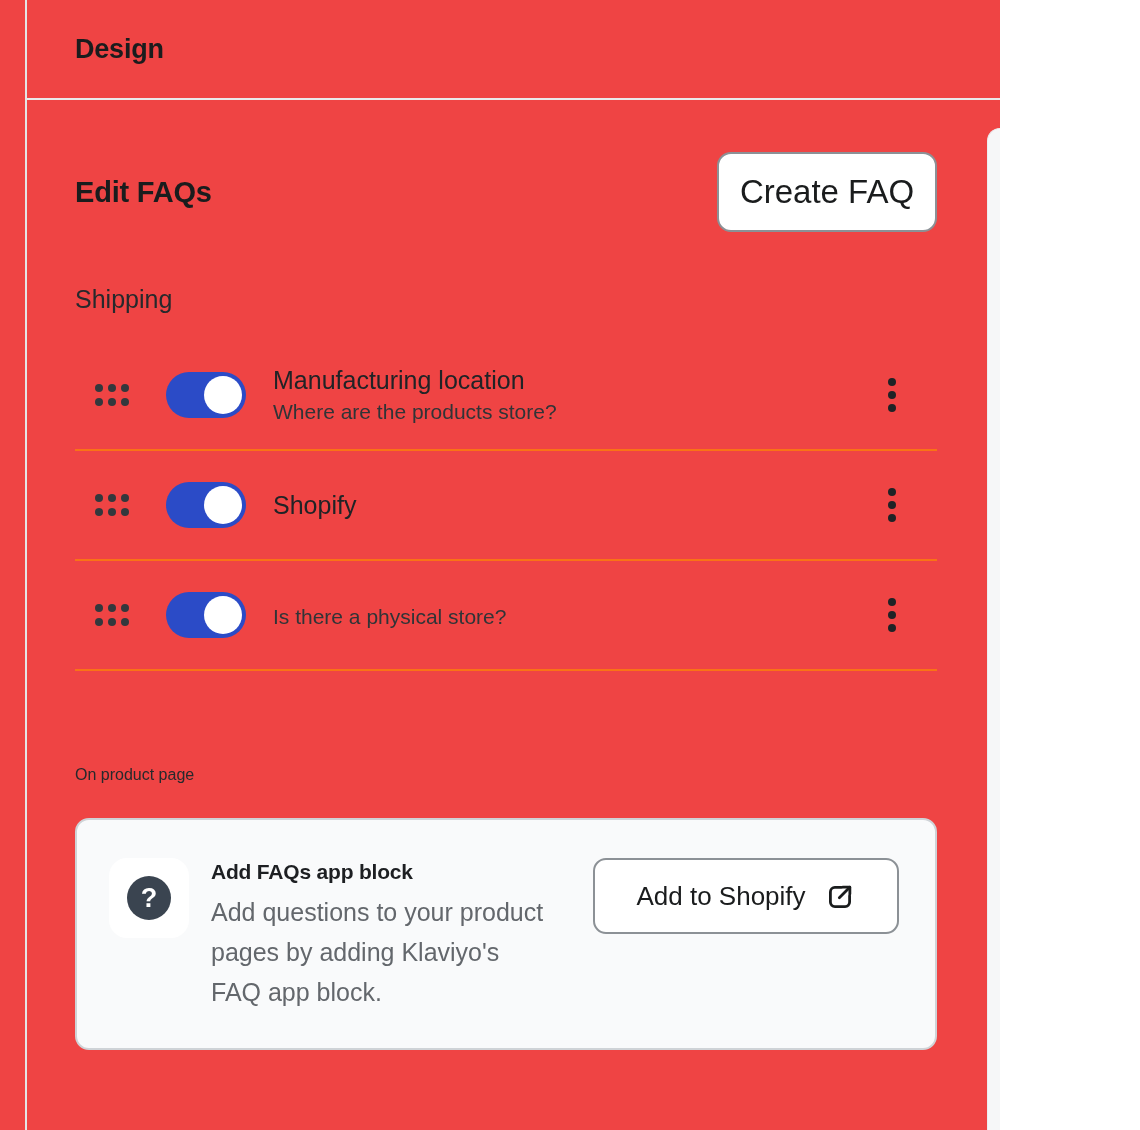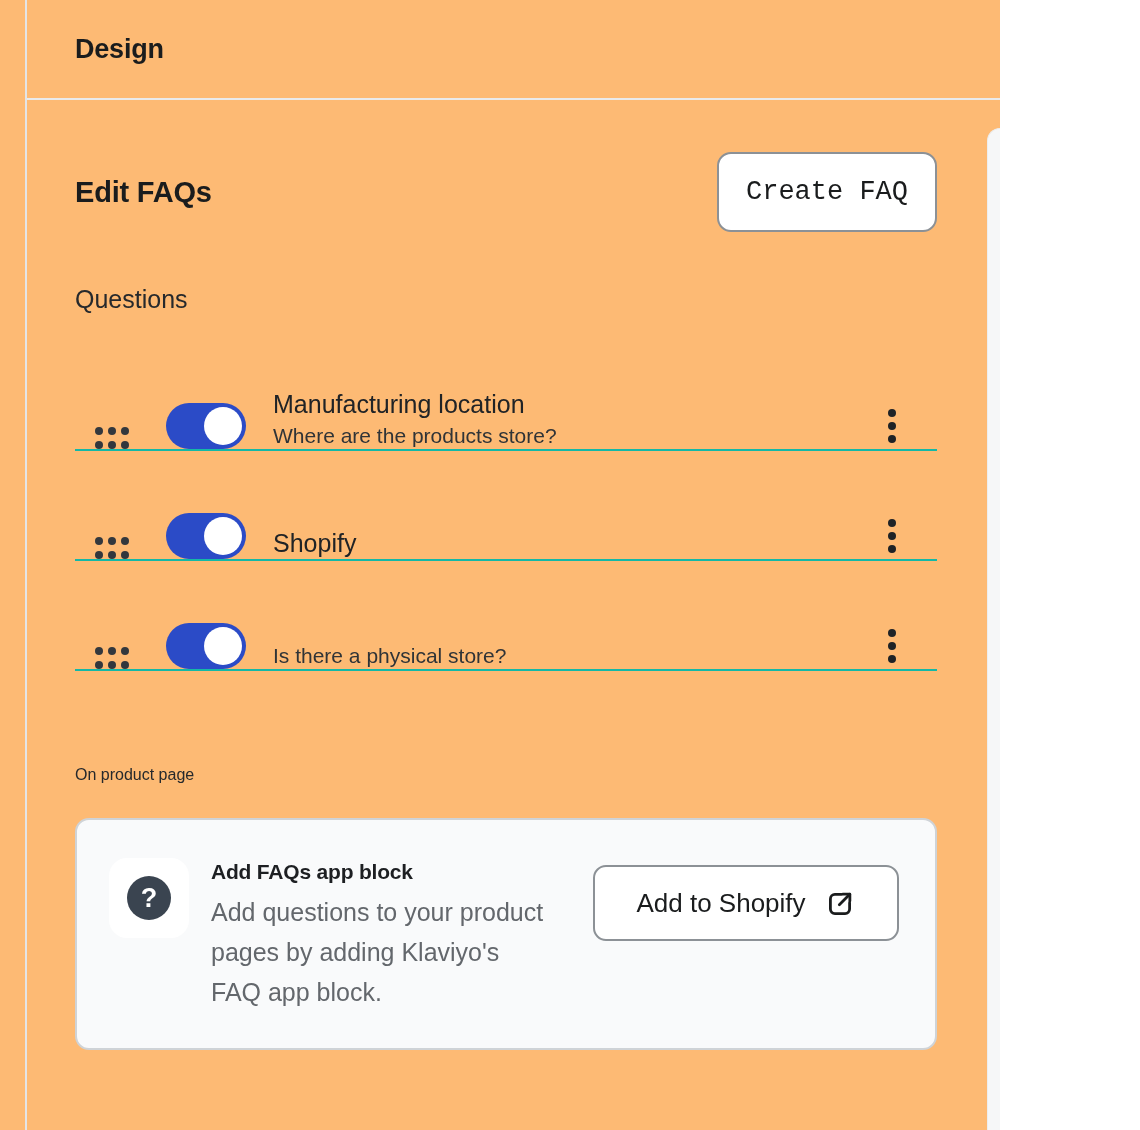--- a/index.html
+++ b/index.html
@@ -1,19 +1,19 @@
 <!DOCTYPE html>
 <html style="--accent: #2b4bc7; --icon-circle: #3a4450;"><head>
 <meta charset="utf-8">
 <style>
   * { margin:0; padding:0; box-sizing:border-box; }
   html,body { background:#ffffff; }
   body { font-family:"Liberation Sans","DejaVu Sans",sans-serif; color:#1f2225; }
 
-  .screen { position:relative; width:1000px; height:1130px; background:#fdba74; overflow:hidden; }
+  .screen { position:relative; width:1000px; height:1130px; background:#ef4444; overflow:hidden; }
 
   .left-rule { position:absolute; left:25px; top:0; bottom:0; width:2px; background:#e4e5e7; }
 
   .side-panel {
     position:absolute; left:987px; right:0; top:128px; bottom:0;
     background:#f6f7f8; border:1px solid #eceef0; border-right:none; border-bottom:none;
     border-top-left-radius:16px;
   }
 
   .page-header {
@@ -28,28 +28,28 @@
     margin-top:52px; height:80px;
     display:flex; align-items:center; justify-content:space-between;
   }
   .section-heading { font-size:29px; font-weight:700; color:#1a1c1d; letter-spacing:-0.2px; }
 
   .btn {
     background:#fff; border:2px solid #8c9196; border-radius:14px;
     color:#1a1c1d; display:flex; align-items:center; justify-content:center;
     cursor:pointer; font-family:inherit;
   }
-  .btn-create { width:220px; height:80px; font-size:27px;font-family:Liberation Mono, monospace; }
+  .btn-create { width:220px; height:80px; font-size:33px; }
 
   .questions-label { margin-top:55px; font-size:25px; line-height:25px; color:#26292c; }
 
   .faq-list { margin-top:29px; }
   .faq-row {
-    height:110px; border-bottom:2px solid #14b8a6;
-    display:flex; align-items:flex-end; padding-left:20px;
+    height:110px; border-bottom:2px solid #f97316;
+    display:flex; align-items:center; padding-left:20px;
   }
 
   .drag-handle { display:grid; grid-template-columns:repeat(3,8px); grid-auto-rows:8px; gap:6px 5px; cursor:grab; }
   .drag-handle i { width:8px; height:8px; border-radius:50%; background:#33383d; }
 
   .toggle {
     position:relative; width:80px; height:46px; border-radius:23px;
     background:#c9cccf; margin-left:37px; flex:0 0 auto; cursor:pointer;
   }
   .toggle.on { background:var(--accent,#2b4bc7); }
@@ -79,21 +79,21 @@
   }
   .qmark-circle {
     width:44px; height:44px; border-radius:50%; background:var(--icon-circle,#3a4450);
     color:#fff; font-size:27px; font-weight:700;
     display:flex; align-items:center; justify-content:center;
   }
   .app-card-text { margin-left:22px; width:335px; }
   .app-card-title { font-size:21px; font-weight:700; color:#1d1f22; letter-spacing:-0.2px; margin-top:2px; }
   .app-card-desc { font-size:25px; line-height:40px; color:#63676c; margin-top:8px; }
 
-  .btn-shopify { margin-left:auto; width:306px; height:76px; font-size:26px; gap:18px; border-radius:13px;margin-top:7px; }
+  .btn-shopify { margin-left:auto; width:306px; height:76px; font-size:26px; gap:18px; border-radius:13px; }
   .ext-icon { width:32px; height:32px; flex:0 0 auto; margin-top:2px; }
 </style>
 </head>
 <body>
 
 <div class="screen">
 
   <div class="left-rule"></div>
 
   <div class="page-header">
@@ -102,21 +102,21 @@
 
   <div class="side-panel"></div>
 
   <div class="content">
 
     <div class="section-header">
       <div class="section-heading">Edit FAQs</div>
       <button class="btn btn-create">Create FAQ</button>
     </div>
 
-    <div class="questions-label">Questions</div>
+    <div class="questions-label">Shipping</div>
 
     <div class="faq-list">
 
       <div class="faq-row">
         <div class="drag-handle">
             <i></i>
             <i></i>
             <i></i>
             <i></i>
             <i></i>

